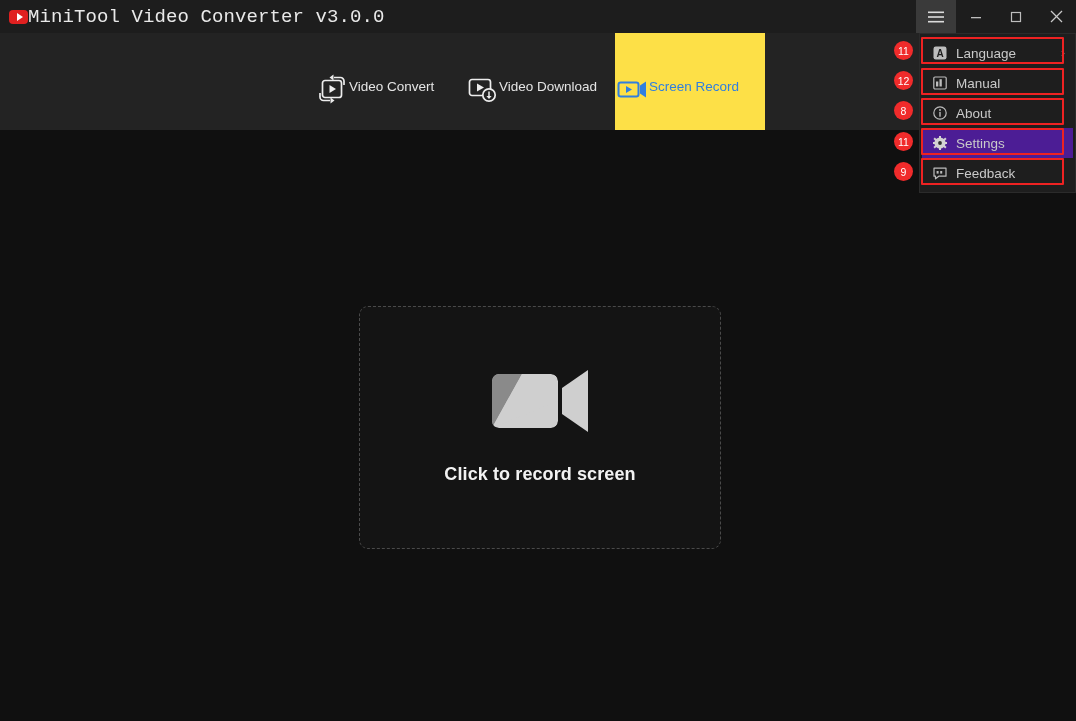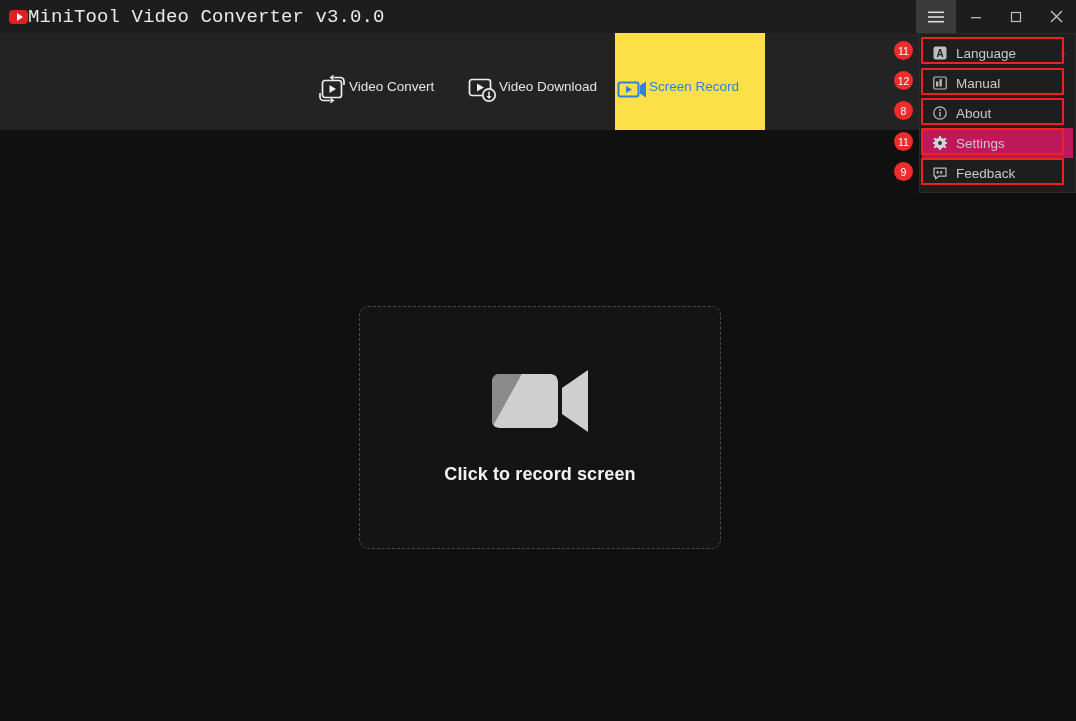--- a/index.html
+++ b/index.html
@@ -129,21 +129,21 @@
   .menu-item {
     position: relative;
     height: 30px;
     margin: 0 2px;
     display: flex; align-items: center;
     padding-left: 10px;
     cursor: pointer;
     color: #c9c9c9;
     font-size: 13.5px;
   }
-  .menu-item.highlight { background: #be185d; }
+  .menu-item.highlight { background: #4c1d95; }
   .menu-item .mi-icon {
     width: 15px; height: 15px;
     margin-right: 9px;
     display: flex; align-items: center; justify-content: center;
     flex: 0 0 auto;
   }
   .menu-item .mi-label { white-space: nowrap; }
   .menu-item .mi-chevron {
     position: absolute; right: 8px;
     color: #9a9a9a; font-size: 12px;

